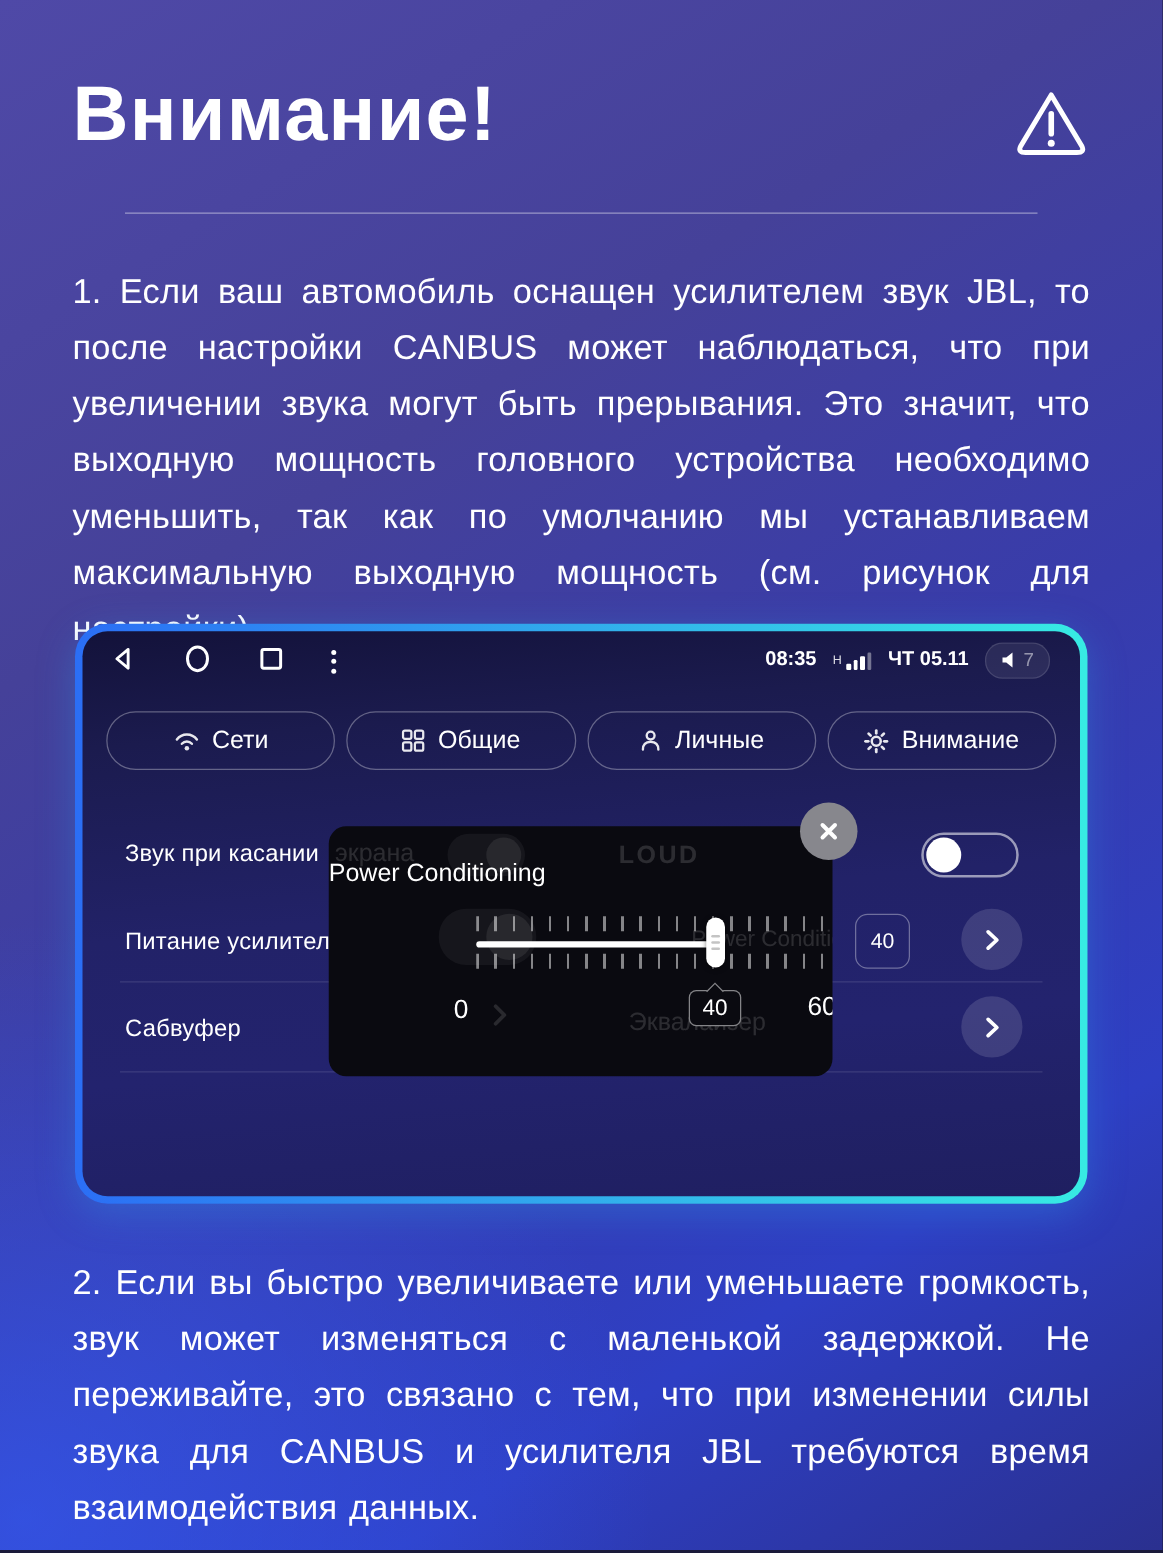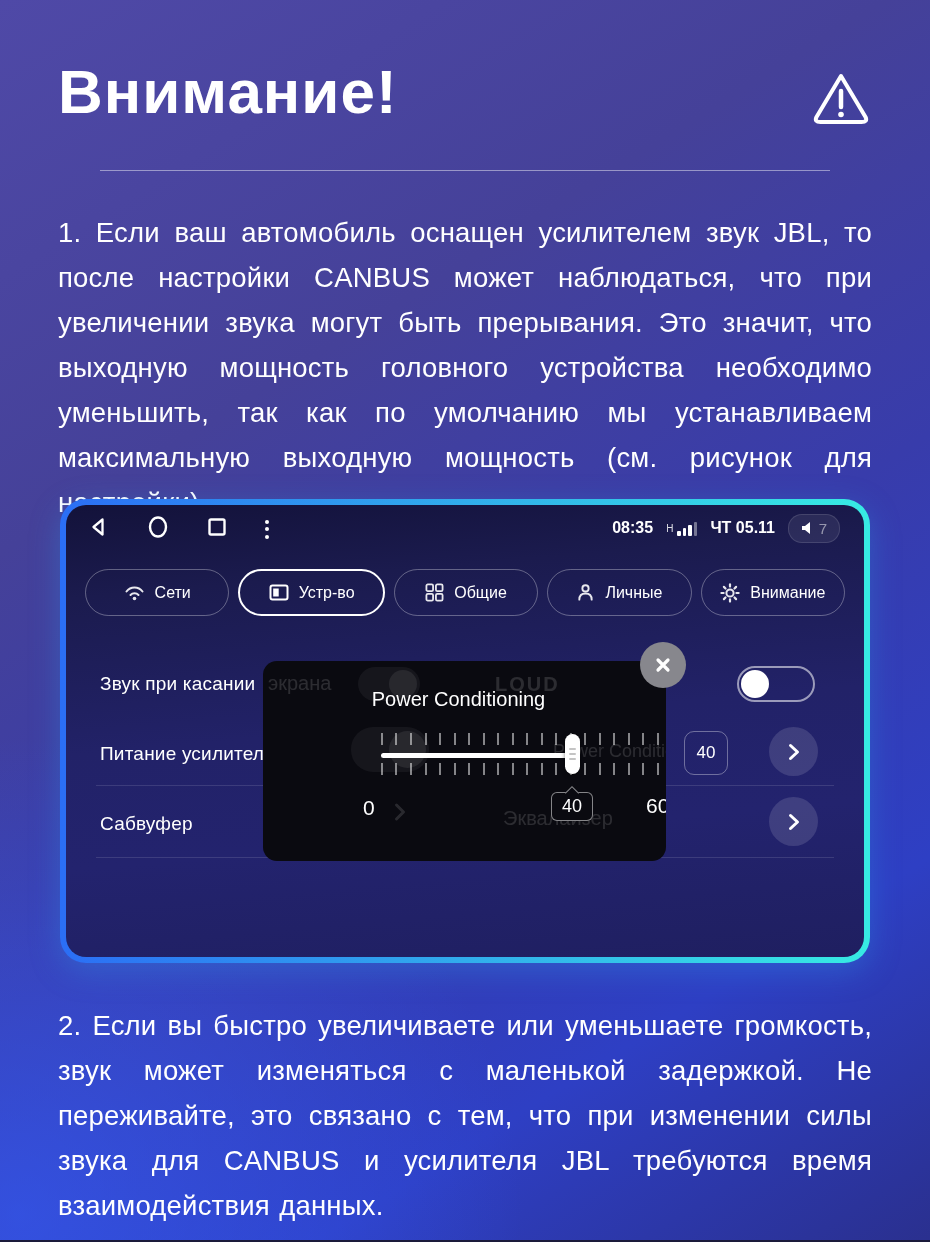--- a/index.html
+++ b/index.html
@@ -34,39 +34,39 @@
   .vol-pill{display:flex;align-items:center;justify-content:center;gap:5px;width:50px;height:27px;
     border-radius:14px;background:rgba(255,255,255,.08);border:1px solid rgba(255,255,255,.12);}
   .vol-pill .num{font-size:15px;color:rgba(255,255,255,.5);}
   .dots{display:flex;flex-direction:column;gap:3.5px;}
   .dots i{width:4px;height:4px;border-radius:50%;background:#fff;}
 
   
   .tabs{position:absolute;left:19px;right:19px;top:64px;display:flex;gap:9px;}
   .tab{flex:1;height:47px;box-sizing:border-box;border:1.5px solid rgba(255,255,255,.32);
     border-radius:24px;display:flex;align-items:center;justify-content:center;gap:10px;
-    font-size:16px;color:#fff;cursor:pointer;}
+    font-size:20px;color:#fff;cursor:pointer;}
   .tab.selected{border:2.5px solid #fff;}
 
   
   .row-label{position:absolute;font-size:19px;color:#fff;letter-spacing:.2px;}
   .toggle{position:absolute;left:671px;top:161px;width:78px;height:36px;box-sizing:border-box;
     border:2px solid rgba(255,255,255,.55);border-radius:18px;}
   .toggle .knob{position:absolute;left:2px;top:2px;width:28px;height:28px;border-radius:50%;background:#fff;}
   .value-box{position:absolute;left:618px;top:226px;width:44px;height:44px;box-sizing:border-box;
     border:1.5px solid rgba(255,255,255,.35);border-radius:10px;display:flex;align-items:center;
     justify-content:center;font-size:17px;color:#fff;}
   .chev-btn{position:absolute;left:703px;width:49px;height:49px;border-radius:50%;
     background:rgba(255,255,255,.13);display:flex;align-items:center;justify-content:center;cursor:pointer;}
   .row-div{position:absolute;left:30px;right:30px;height:1px;background:rgba(255,255,255,.12);}
 
   
   .dialog{position:absolute;left:197px;top:156px;width:403px;height:200px;border-radius:14px;
     background:#0a0a10;overflow:hidden;z-index:5;}
-  .dlg-title{position:absolute;left:0;right:12px;top:27px;text-align:center;font-size:20px;color:#fff;}
+  .dlg-title{position:absolute;left:0;right:12px;top:27px;text-align:left;font-size:20px;color:#fff;}
   .close-btn{position:absolute;left:574px;top:137px;width:46px;height:46px;border-radius:50%;
     background:#87878d;display:flex;align-items:center;justify-content:center;z-index:6;cursor:pointer;}
   .ghost{position:absolute;color:rgba(255,255,255,.14);white-space:nowrap;}
   .g-toggle{position:absolute;background:rgba(255,255,255,.05);}
   .g-knob{position:absolute;border-radius:50%;background:rgba(255,255,255,.08);}
 
   .slider{position:absolute;left:118px;top:72px;width:293px;height:48px;}
   .ticks{position:absolute;left:0;width:100%;height:12px;
     background:repeating-linear-gradient(90deg,rgba(255,255,255,.5) 0 2px,transparent 2px 14.5px);}
   .ticks.top{top:0;} .ticks.bot{top:30px;}
@@ -148,27 +148,20 @@
 
       <div class="tabs">
         <div class="tab">
           <svg width="21" height="17" viewBox="0 0 21 17">
             <path d="M2.5 7.5 A 10 10 0 0 1 18.5 7.5" fill="none" stroke="rgba(255,255,255,.9)" stroke-width="2" stroke-linecap="round"></path>
             <path d="M6.5 11 A 5.5 5.5 0 0 1 14.5 11" fill="none" stroke="rgba(255,255,255,.9)" stroke-width="2" stroke-linecap="round"></path>
             <circle cx="10.5" cy="14.5" r="1.8" fill="rgba(255,255,255,.9)"></circle>
           </svg>
           <span>Сети</span>
         </div>
-        <div class="tab selected">
-          <svg width="20" height="17" viewBox="0 0 20 17">
-            <rect x="1.5" y="1.5" width="17" height="14" rx="2" fill="none" stroke="#fff" stroke-width="2"></rect>
-            <rect x="4.2" y="4.5" width="5.5" height="8" fill="#fff"></rect>
-          </svg>
-          <span>Устр-во</span>
-        </div>
         <div class="tab">
           <svg width="19" height="19" viewBox="0 0 20 20">
             <rect x="1.5" y="1.5" width="7" height="7" rx="1.5" fill="none" stroke="rgba(255,255,255,.9)" stroke-width="1.9"></rect>
             <rect x="11.5" y="1.5" width="7" height="7" rx="1.5" fill="none" stroke="rgba(255,255,255,.9)" stroke-width="1.9"></rect>
             <rect x="1.5" y="11.5" width="7" height="7" rx="1.5" fill="none" stroke="rgba(255,255,255,.9)" stroke-width="1.9"></rect>
             <rect x="11.5" y="11.5" width="7" height="7" rx="1.5" fill="none" stroke="rgba(255,255,255,.9)" stroke-width="1.9"></rect>
           </svg>
           <span>Общие</span>
         </div>
         <div class="tab">

